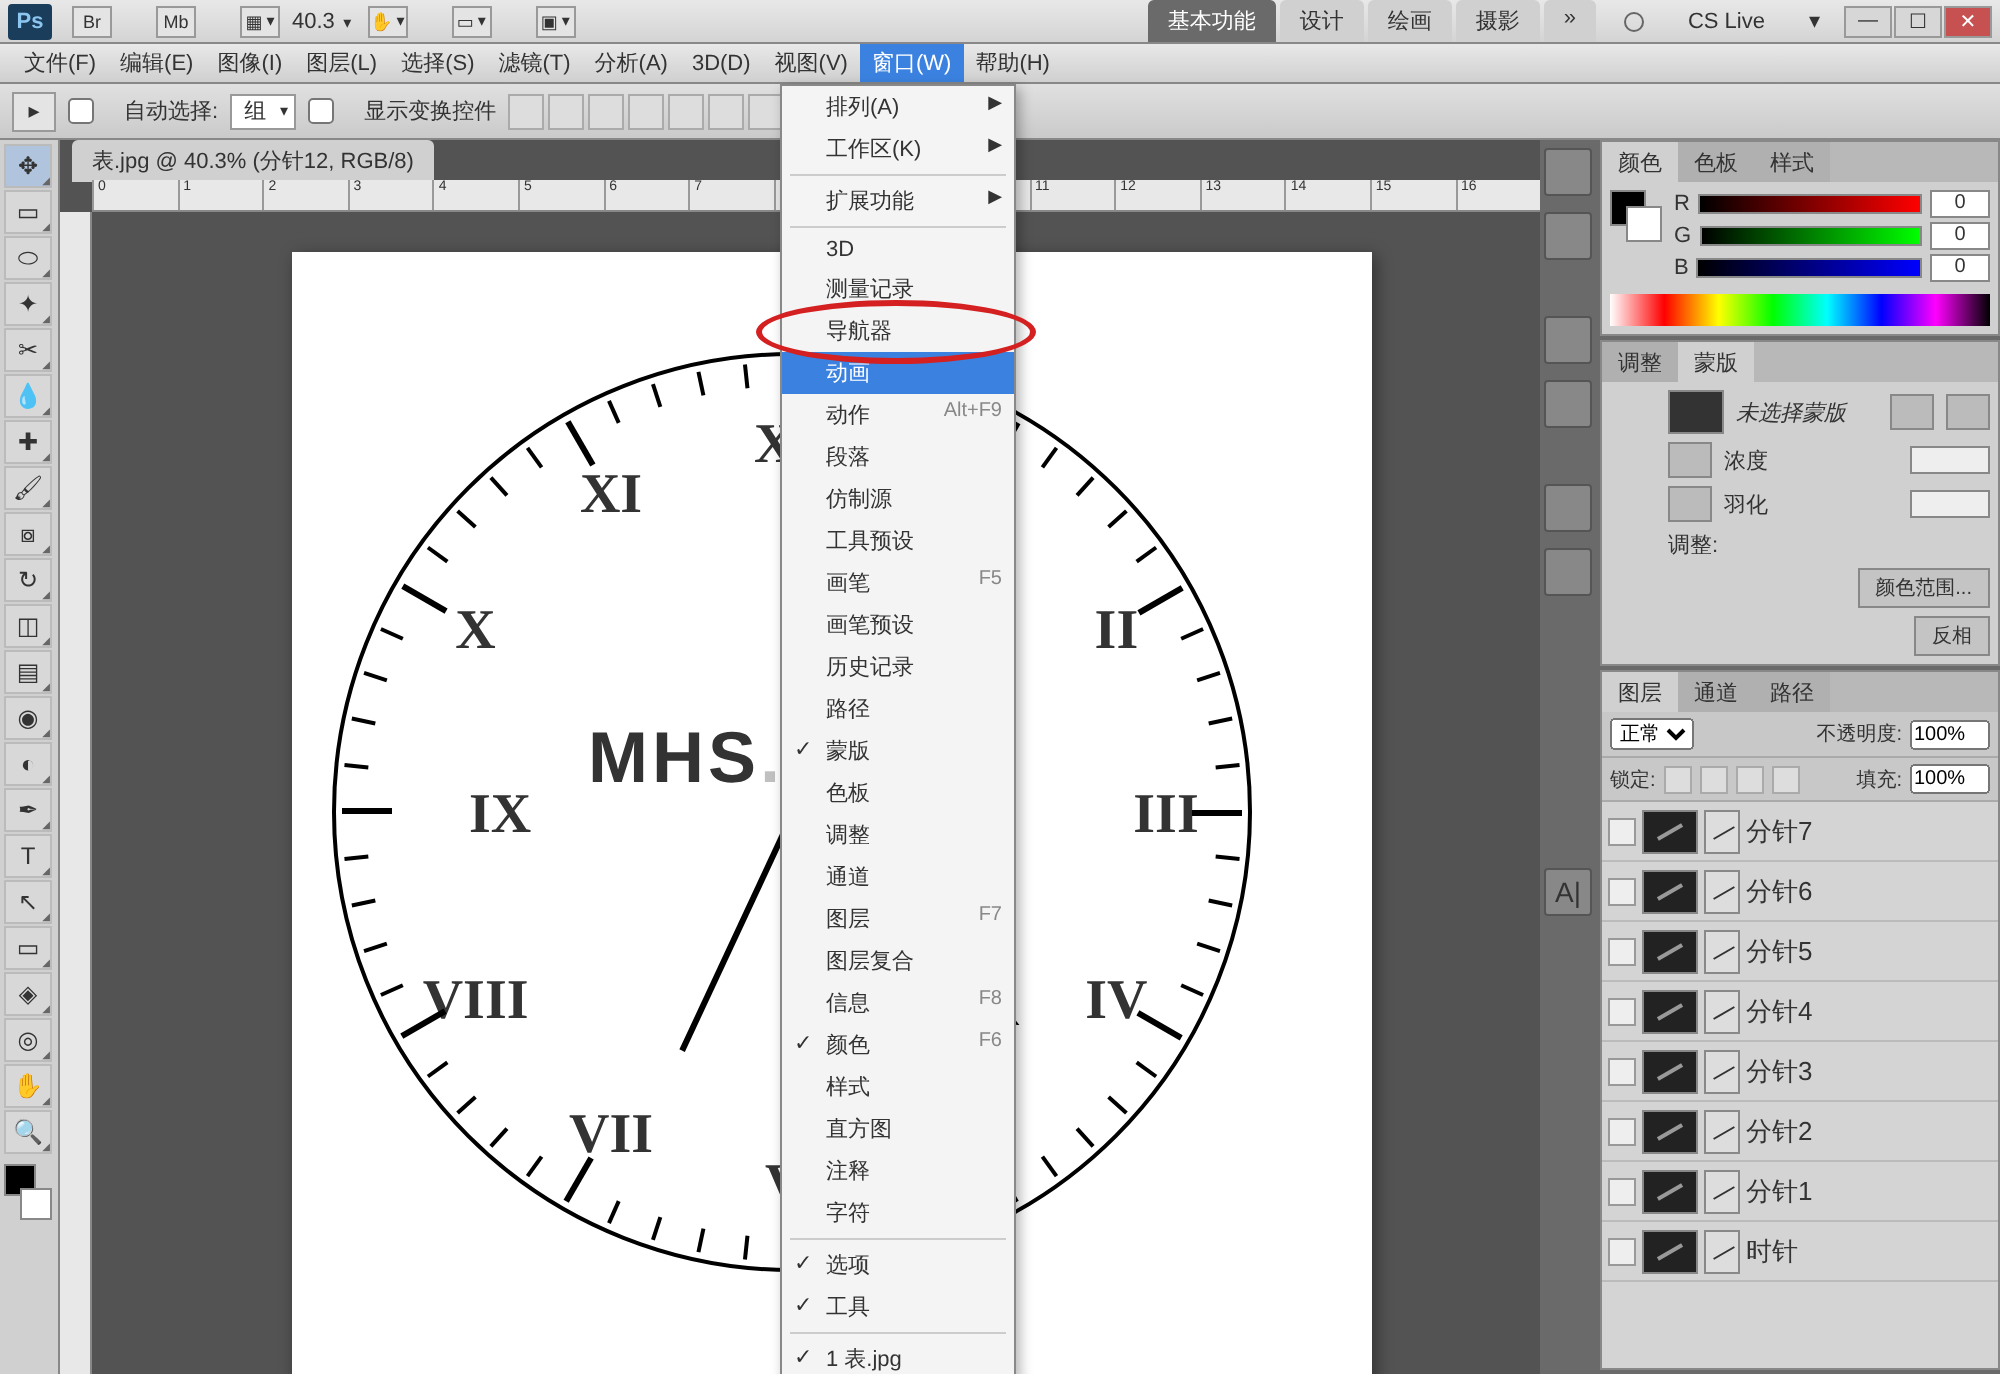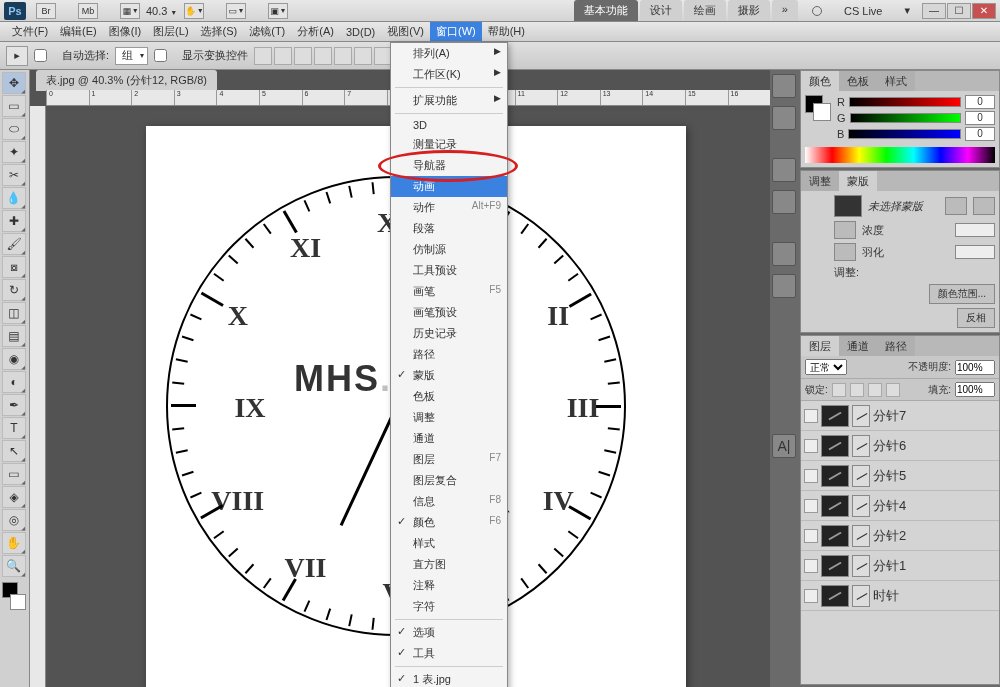--- a/index.html
+++ b/index.html
@@ -448,20 +448,26 @@
             <div class="layer-row">
               <div class="layer-vis"></div>
               <div class="layer-thumb"></div>
               <div class="layer-thumb2"></div>
               <span class="layer-name">分针4</span>
             </div>
             <div class="layer-row">
               <div class="layer-vis"></div>
               <div class="layer-thumb"></div>
               <div class="layer-thumb2"></div>
+              <span class="layer-name">分针3</span>
+            </div>
+            <div class="layer-row">
+              <div class="layer-vis"></div>
+              <div class="layer-thumb"></div>
+              <div class="layer-thumb2"></div>
               <span class="layer-name">分针2</span>
             </div>
             <div class="layer-row">
               <div class="layer-vis"></div>
               <div class="layer-thumb"></div>
               <div class="layer-thumb2"></div>
               <span class="layer-name">分针1</span>
             </div>
             <div class="layer-row">
               <div class="layer-vis"></div>

